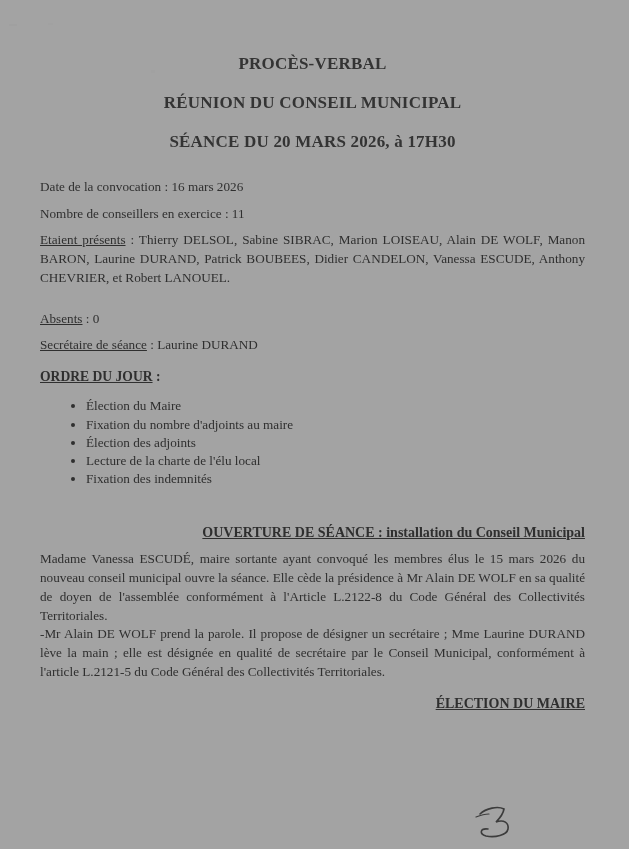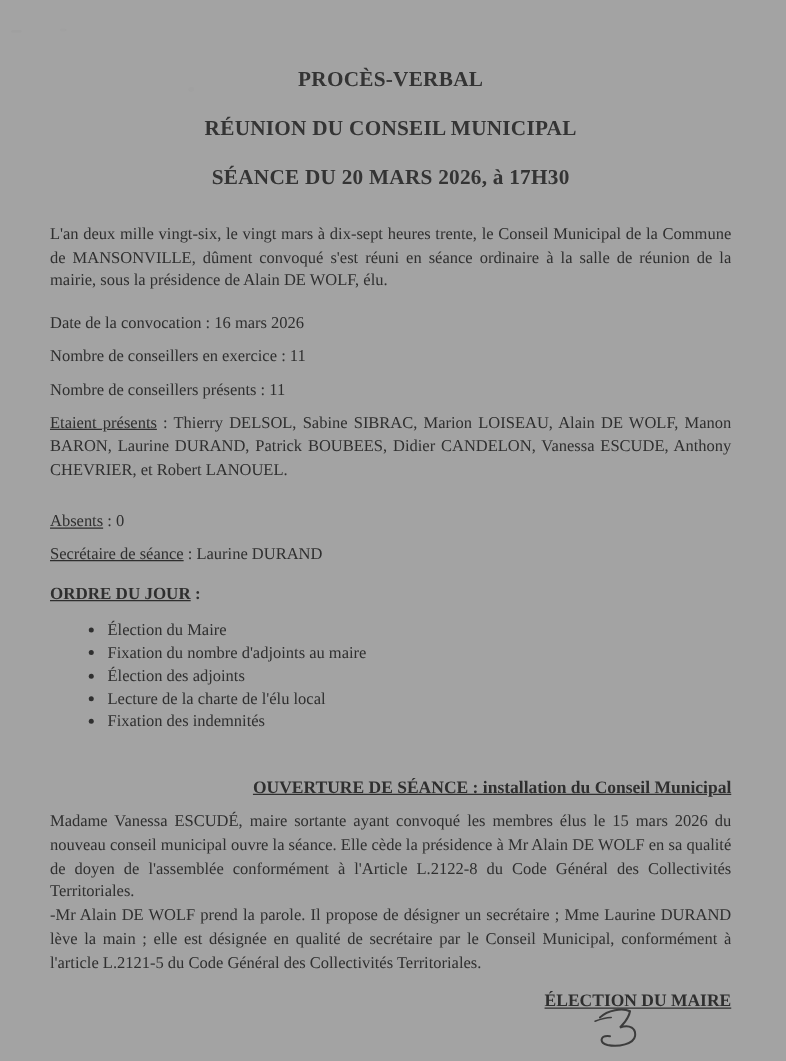--- a/index.html
+++ b/index.html
@@ -92,25 +92,23 @@
   <div class="speck" style="left:9px; top:24px; width:8px; height:2px; opacity:0.35;"></div>
   <div class="speck" style="left:48px; top:23px; width:5px; height:2px; opacity:0.22;"></div>
   <div class="speck" style="left:151px; top:70px; width:4px; height:3px; opacity:0.25;"></div>
 
   <div class="content">
 
     <div class="title">PROCÈS-VERBAL</div>
     <div class="title">RÉUNION DU CONSEIL MUNICIPAL</div>
     <div class="title last">SÉANCE DU 20 MARS 2026, à 17H30</div>
 
-    <p class="intro">L'an deux mille vingt-six, le vingt mars à dix-sept heures trente, le Conseil Municipal de la Commune de MANSONVILLE, dûment convoqué s'est réuni en séance ordinaire à la salle de réunion de la mairie, sous la présidence de Alain DE WOLF, élu.</p>
 
     <p class="metaline">Date de la convocation : 16 mars 2026</p>
     <p class="metaline">Nombre de conseillers en exercice : 11</p>
-    <p class="metaline">Nombre de conseillers présents : 11</p>
 
     <p class="presents"><span class="u">Etaient présents</span><span> : Thierry DELSOL, Sabine SIBRAC, Marion LOISEAU, Alain DE WOLF, Manon BARON, Laurine DURAND, Patrick BOUBEES, Didier CANDELON, Vanessa ESCUDE, Anthony CHEVRIER, et Robert LANOUEL.</span></p>
 
     <p class="absents"><span class="u">Absents</span><span> : 0</span></p>
 
     <p class="secretaire"><span class="u">Secrétaire de séance</span><span> : Laurine DURAND</span></p>
 
     <p class="odj-heading"><span class="u">ORDRE DU JOUR</span><span> :</span></p>
 
     <ul class="odj">

